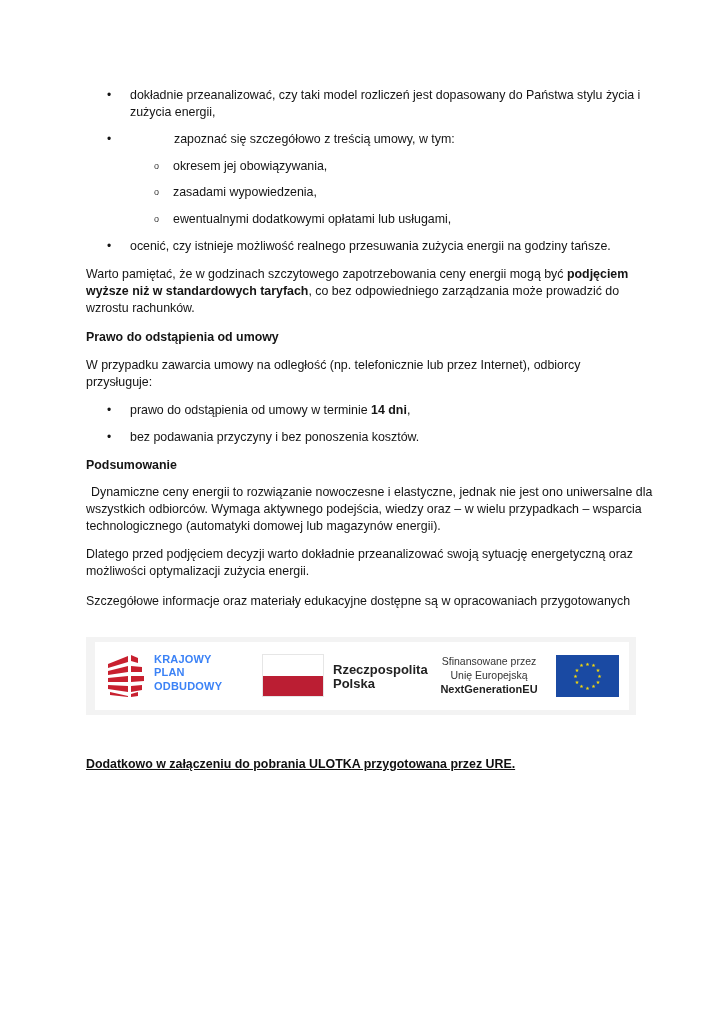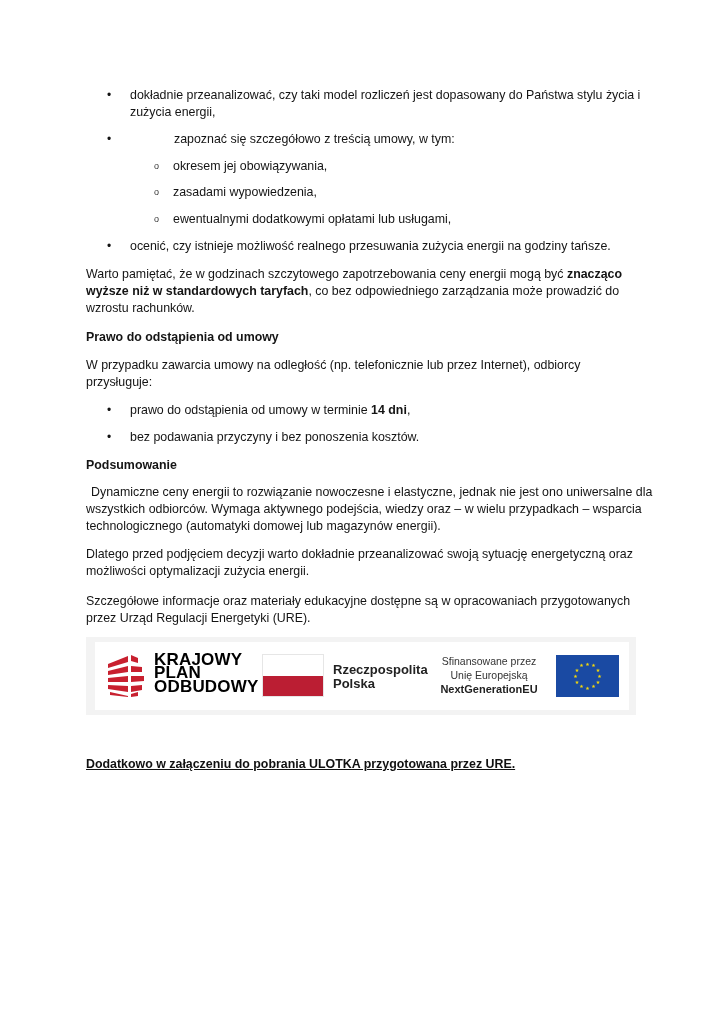--- a/index.html
+++ b/index.html
@@ -9,21 +9,21 @@
   .txt { position: absolute; font-size: 12.4px; line-height: 17px; white-space: nowrap; color: #141414; }
   .bold { font-weight: bold; }
   .bullet { position: absolute; font-size: 12px; line-height: 17px; color: #141414; }
   .sub-bullet { position: absolute; font-size: 9px; line-height: 17px; color: #333; }
   .link { position: absolute; font-size: 12.4px; line-height: 17px; font-weight: bold; text-decoration: underline; color: #111; white-space: nowrap; }
 
   .banner { position: absolute; left: 86px; top: 637px; width: 550px; height: 78px; background: #f3f3f3; }
   .banner-inner { position: absolute; left: 95px; top: 642px; width: 534px; height: 68px; background: #ffffff; }
 
   .kpo-logo { position: absolute; left: 104px; top: 654px; width: 44px; height: 43px; }
-  .kpo-text { position: absolute; left: 154px; top: 653px; font-size: 17px; line-height: 13.4px; font-weight: bold; color: #000000; letter-spacing: 0.2px; }
+  .kpo-text { position: absolute; left: 154px; top: 653px; font-size: 11px; line-height: 13.4px; font-weight: bold; color: #3b82f6; letter-spacing: 0.2px; }
   .kpo-text div { white-space: nowrap; }
 
   .pl-flag { position: absolute; left: 262px; top: 654px; width: 62px; height: 43px; border: 1px solid #e6e6e6; box-sizing: border-box; }
   .pl-flag .white { height: 50%; background: #ffffff; }
   .pl-flag .red { height: 50%; background: #bb1e33; }
   .pl-text { position: absolute; left: 333px; top: 663px; font-size: 13px; line-height: 14px; color: #222; font-weight: bold; }
 
   .eu-text { position: absolute; left: 430px; top: 654px; width: 118px; text-align: center; font-size: 10.5px; line-height: 14px; color: #333; }
   .eu-text .ngeu { font-size: 11px; color: #222; font-weight: bold; }
   .eu-flag { position: absolute; left: 556px; top: 655px; width: 63px; height: 42px; background: #1a4aa3; }
@@ -46,21 +46,21 @@
   <span class="sub-bullet" style="left:154px; top:184px;">o</span>
   <span class="txt" style="left:173px; top:184px;">zasadami wypowiedzenia,</span>
 
   <span class="sub-bullet" style="left:154px; top:211px;">o</span>
   <span class="txt" style="left:173px; top:211px;">ewentualnymi dodatkowymi opłatami lub usługami,</span>
 
   <span class="bullet" style="left:107px; top:238px;">•</span>
   <span class="txt" style="left:130px; top:238px;">ocenić, czy istnieje możliwość realnego przesuwania zużycia energii na godziny tańsze.</span>
 
   <div class="txt" style="left:86px; top:266px;">
-    <span>Warto pamiętać, że w godzinach szczytowego zapotrzebowania ceny energii mogą być </span><span class="bold">znacząco</span>
+    <span>Warto pamiętać, że w godzinach szczytowego zapotrzebowania ceny energii mogą być </span><span class="bold">podjęciem</span>
   </div>
   <div class="txt" style="left:86px; top:283px;">
     <span class="bold">wyższe niż w standardowych taryfach</span><span>, co bez odpowiedniego zarządzania może prowadzić do</span>
   </div>
   <div class="txt" style="left:86px; top:300px;">wzrostu rachunków.</div>
 
   <div class="txt bold" style="left:86px; top:329px;">Prawo do odstąpienia od umowy</div>
   <div class="txt" style="left:86px; top:357px;">W przypadku zawarcia umowy na odległość (np. telefonicznie lub przez Internet), odbiorcy</div>
   <div class="txt" style="left:86px; top:374px;">przysługuje:</div>
 
@@ -75,21 +75,20 @@
   <div class="txt bold" style="left:86px; top:457px;">Podsumowanie</div>
 
   <div class="txt" style="left:91px; top:484px;">Dynamiczne ceny energii to rozwiązanie nowoczesne i elastyczne, jednak nie jest ono uniwersalne dla</div>
   <div class="txt" style="left:86px; top:501px;">wszystkich odbiorców. Wymaga aktywnego podejścia, wiedzy oraz – w wielu przypadkach – wsparcia</div>
   <div class="txt" style="left:86px; top:518px;">technologicznego (automatyki domowej lub magazynów energii).</div>
 
   <div class="txt" style="left:86px; top:546px;">Dlatego przed podjęciem decyzji warto dokładnie przeanalizować swoją sytuację energetyczną oraz</div>
   <div class="txt" style="left:86px; top:563px;">możliwości optymalizacji zużycia energii.</div>
 
   <div class="txt" style="left:86px; top:593px;">Szczegółowe informacje oraz materiały edukacyjne dostępne są w opracowaniach przygotowanych</div>
-  <div class="txt" style="left:86px; top:610px;">przez Urząd Regulacji Energetyki (URE).</div>
 
   <div class="banner"></div>
   <div class="banner-inner"></div>
 
   <svg class="kpo-logo" viewBox="0 0 44 43">
     <g fill="#c8202f">
       <polygon points="4,10 24,2 24,8 4,14"></polygon>
       <polygon points="27,1 34,4 34,9 27,7"></polygon>
       <polygon points="4,17 24,12 24,18 4,21"></polygon>
       <polygon points="27,12 38,13 38,18 27,18"></polygon>

